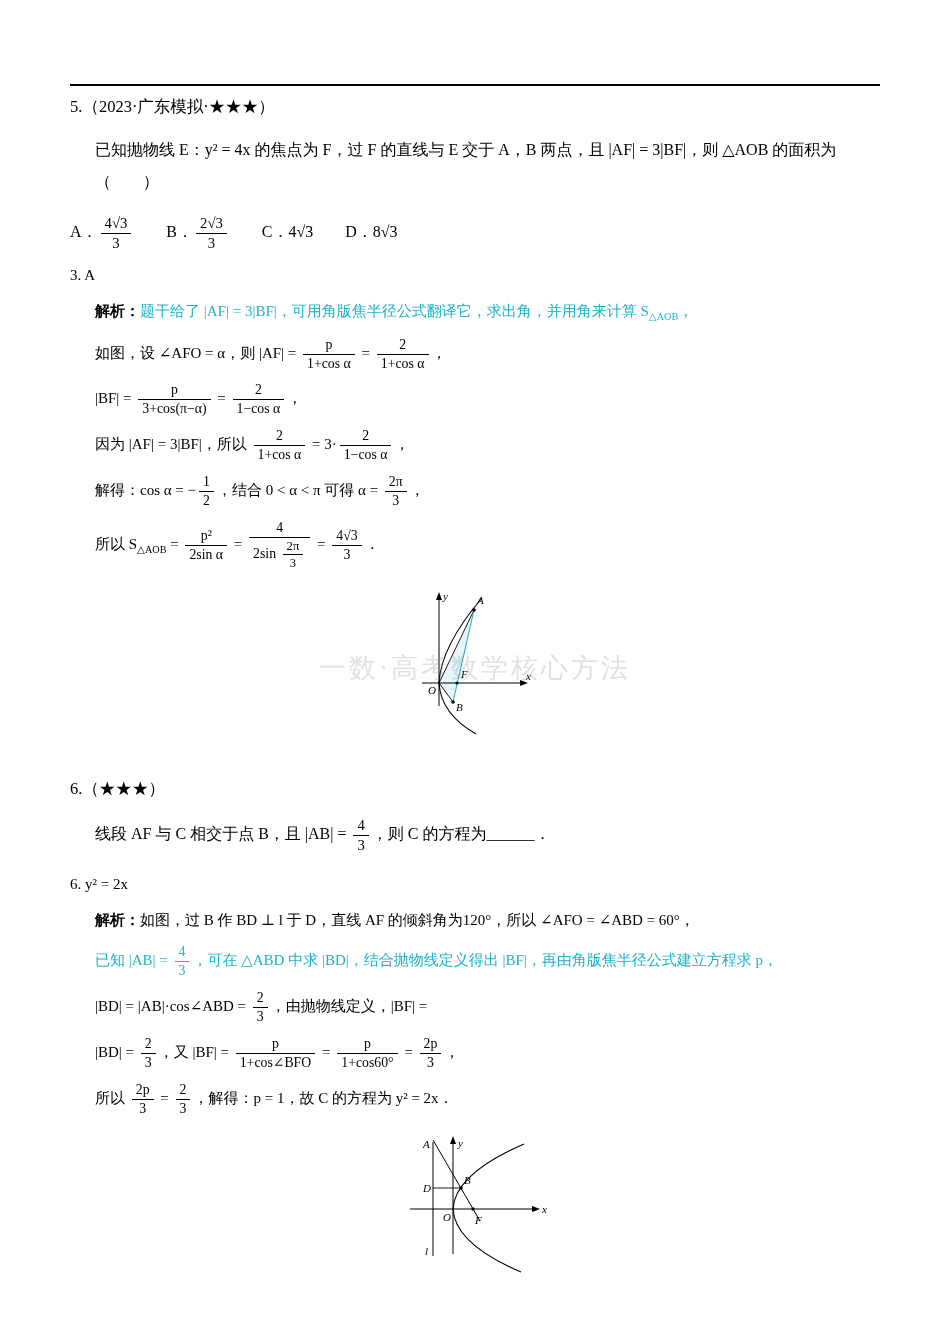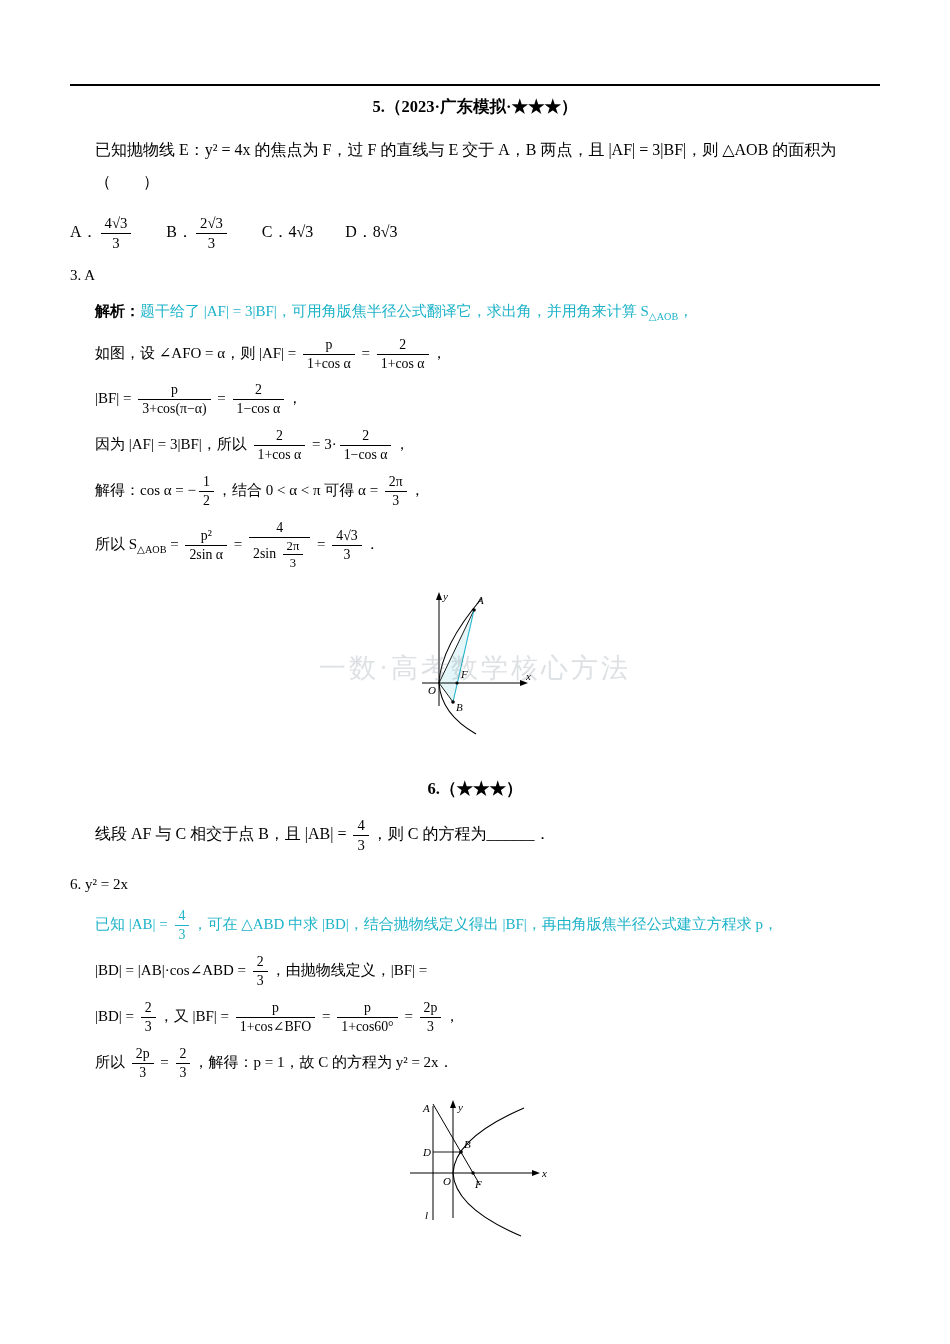--- a/index.html
+++ b/index.html
@@ -1,20 +1,20 @@
 <!DOCTYPE html>
 <html style="--cy: #1db3c8;"><head>
 <meta charset="utf-8">
 <style>
   *{margin:0;padding:0;box-sizing:border-box;}
   html,body{background:#ffffff;}
   body{width:950px;font-family:"Liberation Serif","DejaVu Serif",serif;color:#000;}
   .page{position:relative;width:950px;height:1344px;padding:84px 70px 40px 70px;font-size:16px;overflow:hidden;}
   .toprule{height:2px;background:#000;margin-bottom:10px;}
-  .hdr{font-weight:bold;margin:4px 0 16px;font-size:16.5px;text-align:center;}
+  .hdr{font-weight:normal;margin:4px 0 16px;font-size:16.5px;}
   .indent{margin-left:25px;}
   .qline .mline{margin:8px 0 16px;line-height:2.0;}
   .opts{margin:10px 0 20px;}
   .ansnum{margin:24px 0 2px;font-size:15px;}
   .sol{font-size:15px;}
   .mline{margin:9px 0;line-height:1.8;}
   .cy{color:var(--cy,#1db3c8);}
   .bk{color:#000;}
   b{font-weight:bold;}
   .frac{display:inline-block;vertical-align:middle;text-align:center;margin:0 3px;}
@@ -75,20 +75,21 @@
 
   <div class="watermark">一数·高考数学核心方法</div>
 
   <section class="sec6">
     <div class="hdr">6.（★★★）</div>
     <div class="indent qline">
         <div class="mline">线段 AF 与 C 相交于点 B，且 |AB| = <span class="frac"><span class="num">4</span><span class="den">3</span></span>，则 C 的方程为______．</div>
       </div>
     <div class="ansnum mline">6. y² = 2x</div>
     <div class="indent sol">
+        <div class="mline"><b>解析：</b>如图，过 B 作 BD ⊥ l 于 D，直线 AF 的倾斜角为120°，所以 ∠AFO = ∠ABD = 60°，</div>
         <div class="mline cy">已知 |AB| = <span class="frac"><span class="num">4</span><span class="den">3</span></span>，可在 △ABD 中求 |BD|，结合抛物线定义得出 |BF|，再由角版焦半径公式建立方程求 p，</div>
         <div class="mline">|BD| = |AB|·cos∠ABD = <span class="frac"><span class="num">2</span><span class="den">3</span></span>，由抛物线定义，|BF| =</div>
         <div class="mline">|BD| = <span class="frac"><span class="num">2</span><span class="den">3</span></span>，又 |BF| = <span class="frac"><span class="num">p</span><span class="den">1+cos∠BFO</span></span> = <span class="frac"><span class="num">p</span><span class="den">1+cos60°</span></span> = <span class="frac"><span class="num">2p</span><span class="den">3</span></span>，</div>
         <div class="mline">所以 <span class="frac"><span class="num">2p</span><span class="den">3</span></span> = <span class="frac"><span class="num">2</span><span class="den">3</span></span>，解得：p = 1，故 C 的方程为 y² = 2x．</div>
       </div>
 
     <div class="figwrap">
       <svg width="155" height="142" viewBox="0 0 155 142" aria-hidden="true">
         <path d="M 126 10 Q 57 40 55 75 Q 57 110 123 138" fill="none" stroke="#000" stroke-width="1.1"></path>
         <line x1="55" y1="120" x2="55" y2="6" stroke="#000" stroke-width="1"></line>

